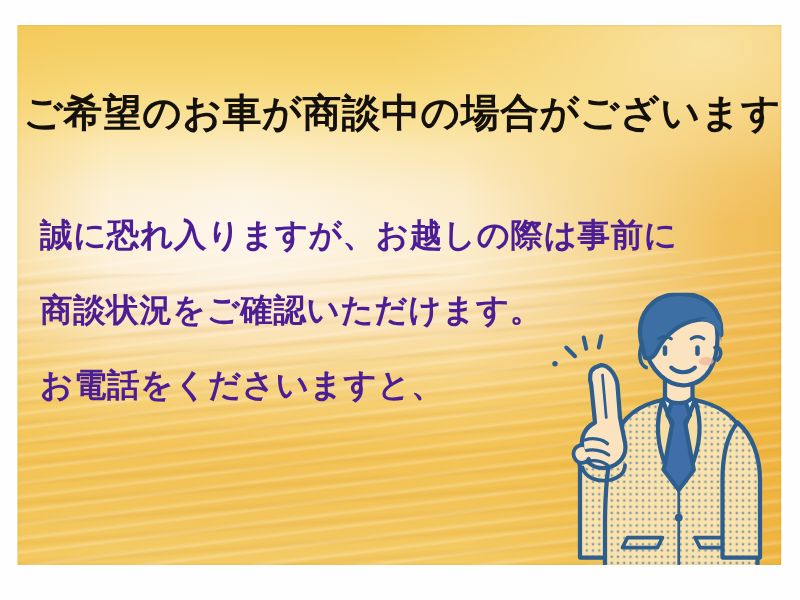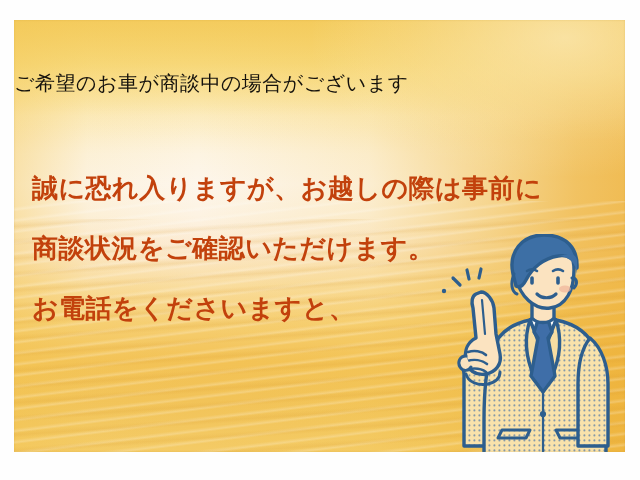--- a/index.html
+++ b/index.html
@@ -77,29 +77,29 @@
   #sheenTopRight{
     position:absolute;right:-4%;top:-4%;width:55%;height:40%;
     background:radial-gradient(ellipse at 75% 20%,
       rgba(255,248,222,0.55) 0%,
       rgba(255,248,222,0.18) 45%,
       rgba(255,255,255,0) 72%);
   }
   
   #heading{
     position:absolute;left:0;top:50px;width:611px;
-    text-align:left;
-    font-size:20px;font-weight:normal;color:#14110c;
+    text-align:right;
+    font-size:31px;font-weight:bold;color:#14110c;
     letter-spacing:0.5px;white-space:nowrap;
   }
   #bodyblock{
     position:absolute;left:18px;top:146px;width:575px;
   }
   .bline{
-    font-size:26px;font-weight:bold;color:#c2410c;
+    font-size:26px;font-weight:bold;color:#4c1d95;
     height:60px;line-height:44px;white-space:nowrap;
     letter-spacing:0.5px;
   }
   
   #mascot{
     position:absolute;left:424px;top:214px;width:201px;height:238px;
     overflow:hidden;
   }
   #mascot svg{display:block;}
   

